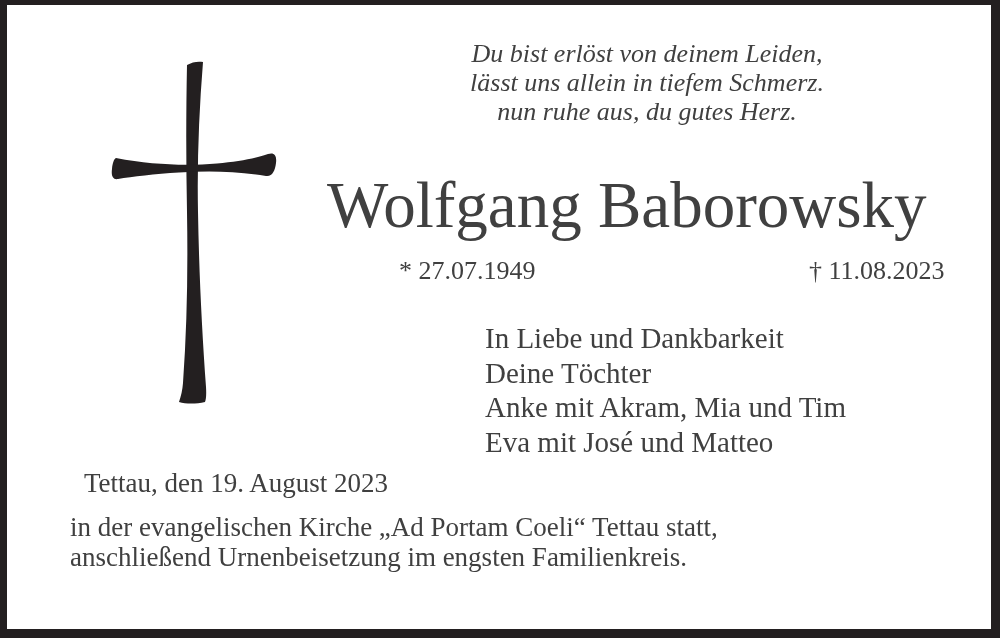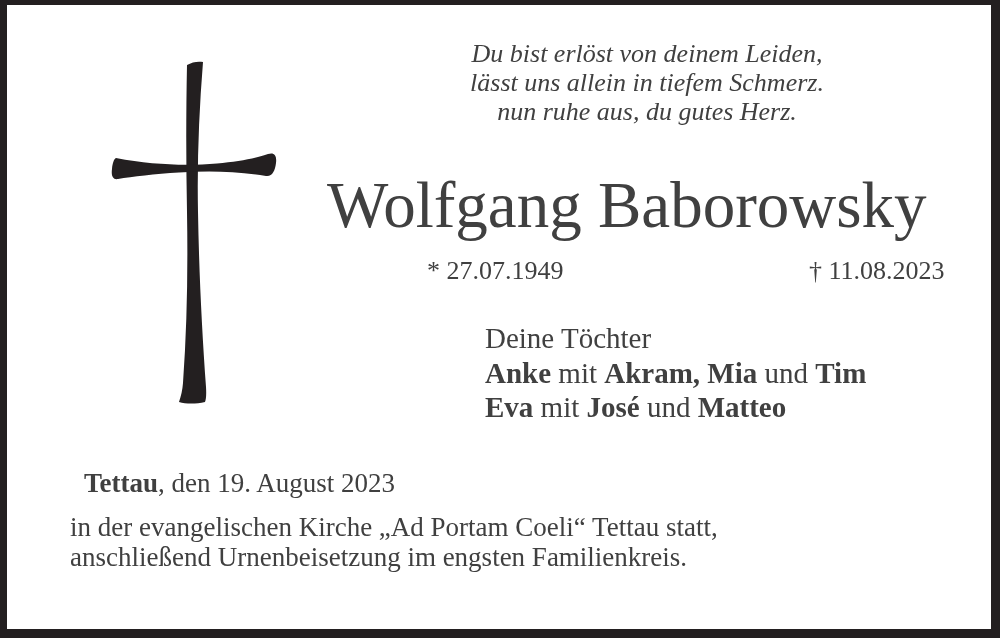--- a/index.html
+++ b/index.html
@@ -51,21 +51,21 @@
   }
   .dates {
     position: absolute;
     left: 0;
     top: 251px;
     width: 100%;
     height: 30px;
     font-size: 26px;
     line-height: 30px;
   }
-  .birth { position: absolute; left: 392px; margin-left: 28px; }
+  .birth { position: absolute; left: 392px; }
   .death { position: absolute; left: 802px; }
   .family {
     position: absolute;
     left: 478px;
     top: 316px;
     font-size: 29px;
     line-height: 34.5px;
     white-space: nowrap;
   }
   .dateline {
@@ -77,21 +77,21 @@
     white-space: nowrap;
   }
   .service {
     position: absolute;
     left: 63px;
     top: 507px;
     font-size: 27px;
     line-height: 30px;
     white-space: nowrap;
   }
-  .bold { font-weight: bold; margin-top: 36px; }
+  .bold { font-weight: normal; margin-top: 36px; }
 </style>
 </head>
 <body>
 
 <div class="page">
 
   <svg class="cross" viewBox="0 0 180 348" xmlns="http://www.w3.org/2000/svg" aria-hidden="true">
     <path fill="#231f20" d="
       M 80 8
       C 85 5 91 4 96 5
@@ -123,20 +123,21 @@
   </div>
 
   <h1 class="name">Wolfgang Baborowsky</h1>
 
   <div class="dates">
     <span class="birth">* 27.07.1949</span>
     <span class="death">† 11.08.2023</span>
   </div>
 
   <div class="family">
+    <div>In Liebe und Dankbarkeit</div>
     <div>Deine Töchter</div>
     <div><span class="bold">Anke</span><span> mit </span><span class="bold">Akram, Mia</span><span> und </span><span class="bold">Tim</span></div>
     <div><span class="bold">Eva</span><span> mit </span><span class="bold">José</span><span> und </span><span class="bold">Matteo</span></div>
   </div>
 
   <div class="dateline"><span class="bold">Tettau</span><span>, den 19. August 2023</span></div>
 
   <div class="service">
     <div>in der evangelischen Kirche „Ad Portam Coeli“ Tettau statt,</div>
     <div>anschließend Urnenbeisetzung im engsten Familienkreis.</div>

